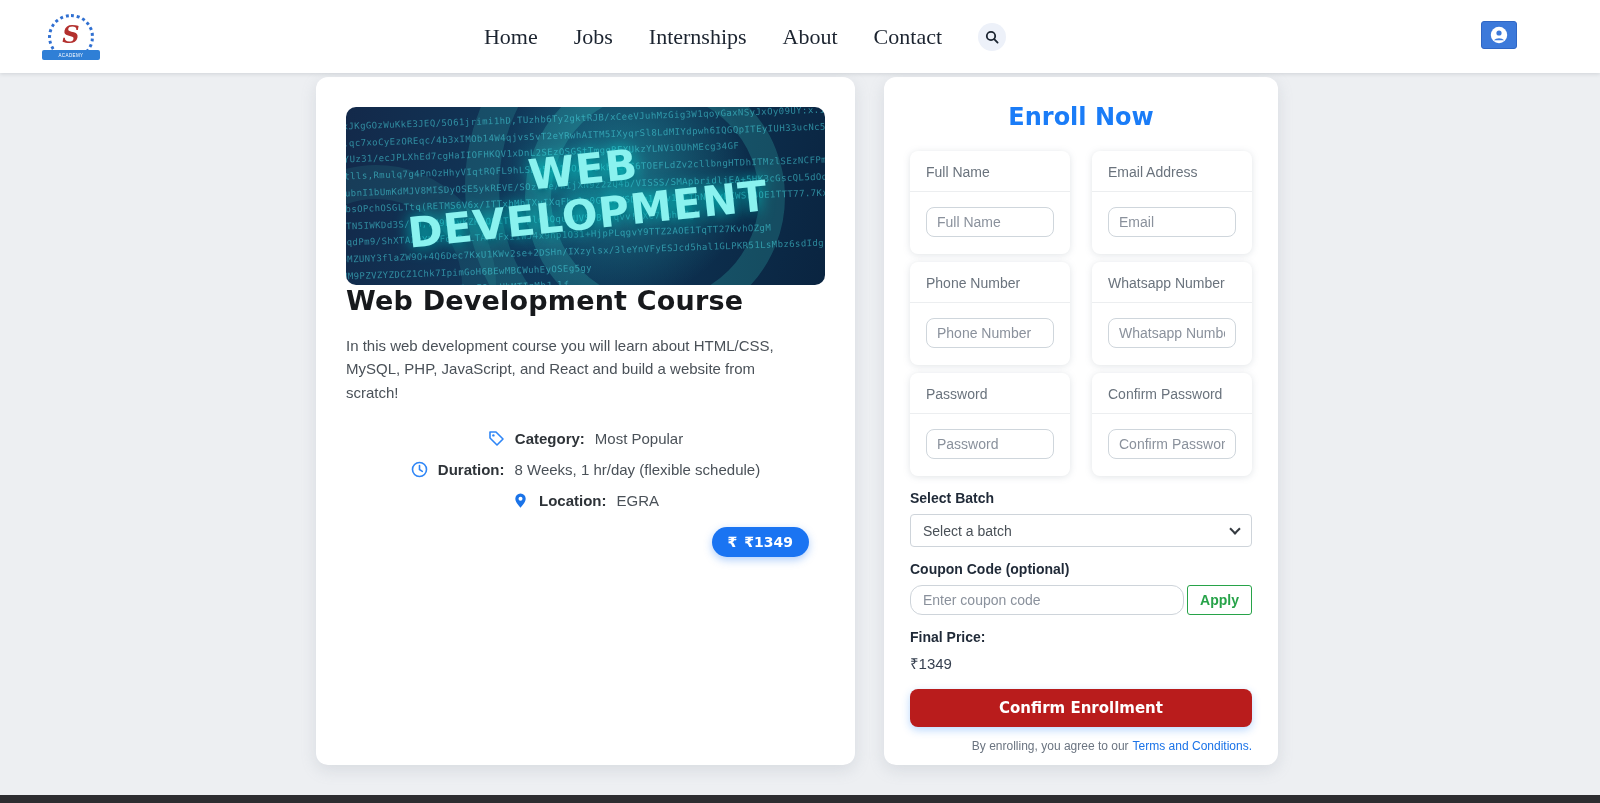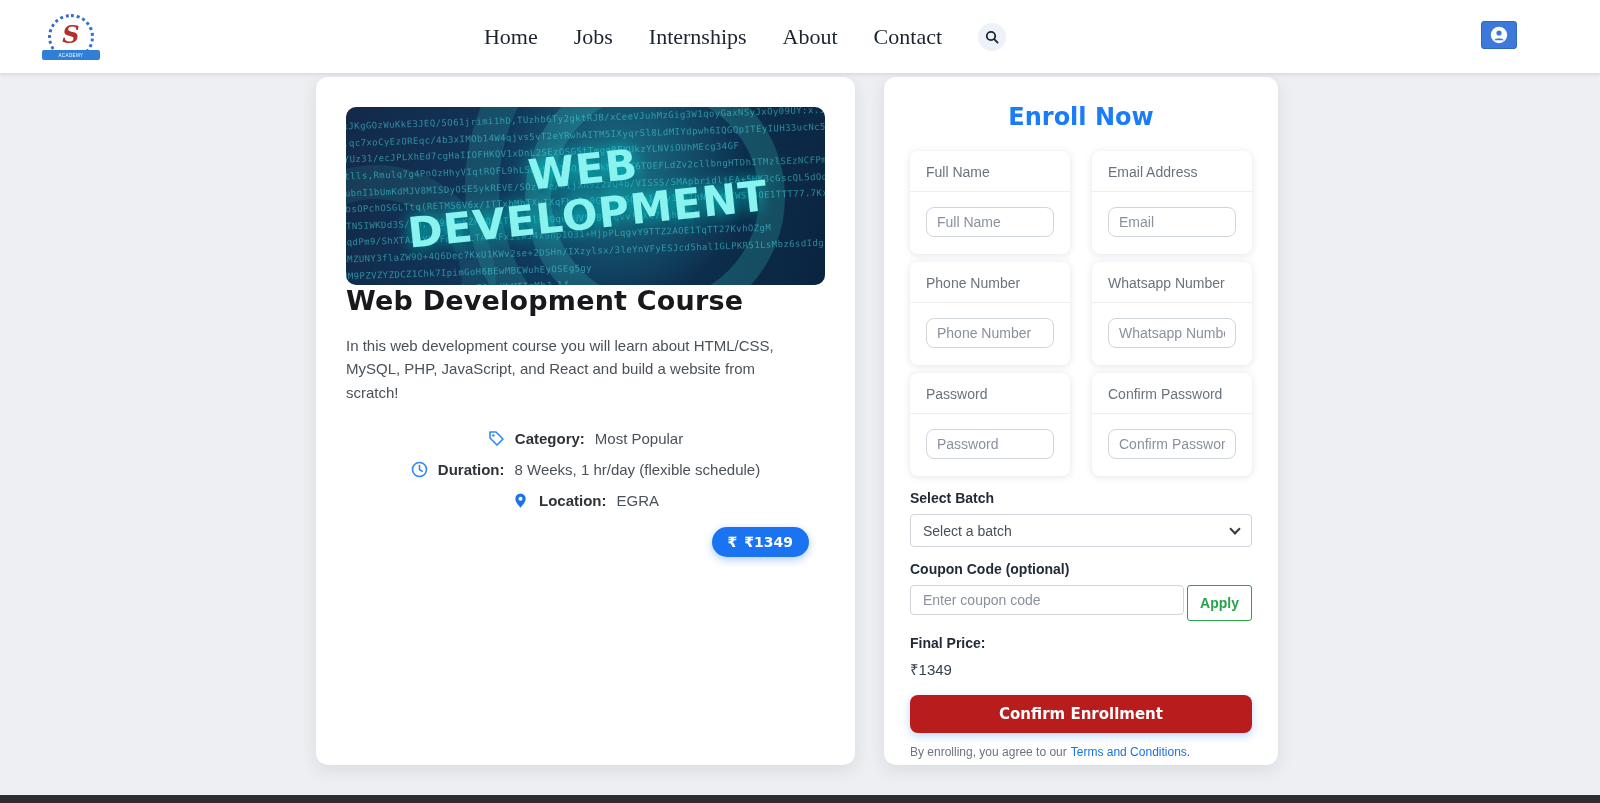--- a/index.html
+++ b/index.html
@@ -140,37 +140,37 @@
     appearance:none; -webkit-appearance:none; outline:none; cursor:pointer;
     font-family:"Liberation Sans", sans-serif;
   }
   .select-chevron {
     position:absolute; right:13px; top:11px; width:8px; height:8px;
     border-right:2px solid #343a40; border-bottom:2px solid #343a40;
     transform:rotate(45deg); pointer-events:none;
   }
   .coupon-row { display:flex; gap:3px; }
   .coupon-input {
-    flex:1; height:30px; border:1px solid #ced4da; border-radius:4px;
+    flex:1; height:30px; border:1px solid #ced4da; border-radius:12px;
     padding:0 12px; font-size:14px; color:#495057; outline:none;
     font-family:"Liberation Sans", sans-serif;
   }
   .apply-btn {
-    height:36px; padding:0 12px; background:#fff; border:1.5px solid #27a349;
+    height:30px; padding:0 12px; background:#fff; border:1.5px solid #27a349;
     border-radius:3px; color:#27a349; font-weight:bold; font-size:14px; cursor:pointer;
     font-family:"Liberation Sans", sans-serif;
   }
   .final-price-value { margin-top:6px; font-size:15px; color:#374151; }
   .confirm-btn {
     margin-top:16px; width:100%; height:38px; background:#b91c1c; border:none;
     border-radius:8px; color:#fff; font-family:"DejaVu Sans", sans-serif;
     font-weight:bold; font-size:15px; cursor:pointer;
     box-shadow:0 3px 8px rgba(26,126,247,.30);
   }
-  .terms-line { margin-top:12px; text-align:left; font-size:12px; color:#6b7480; }
+  .terms-line { margin-top:12px; text-align:right; font-size:12px; color:#6b7480; }
   .terms-link { color:#1a73e8; cursor:pointer; margin-left:4px; }
 
   .bottom-bar {
     position:absolute; left:0; bottom:0; width:1600px; height:8px; background:#2d2d30;
   }
   svg { display:block; }
 </style>
 </head>
 <body>
 

